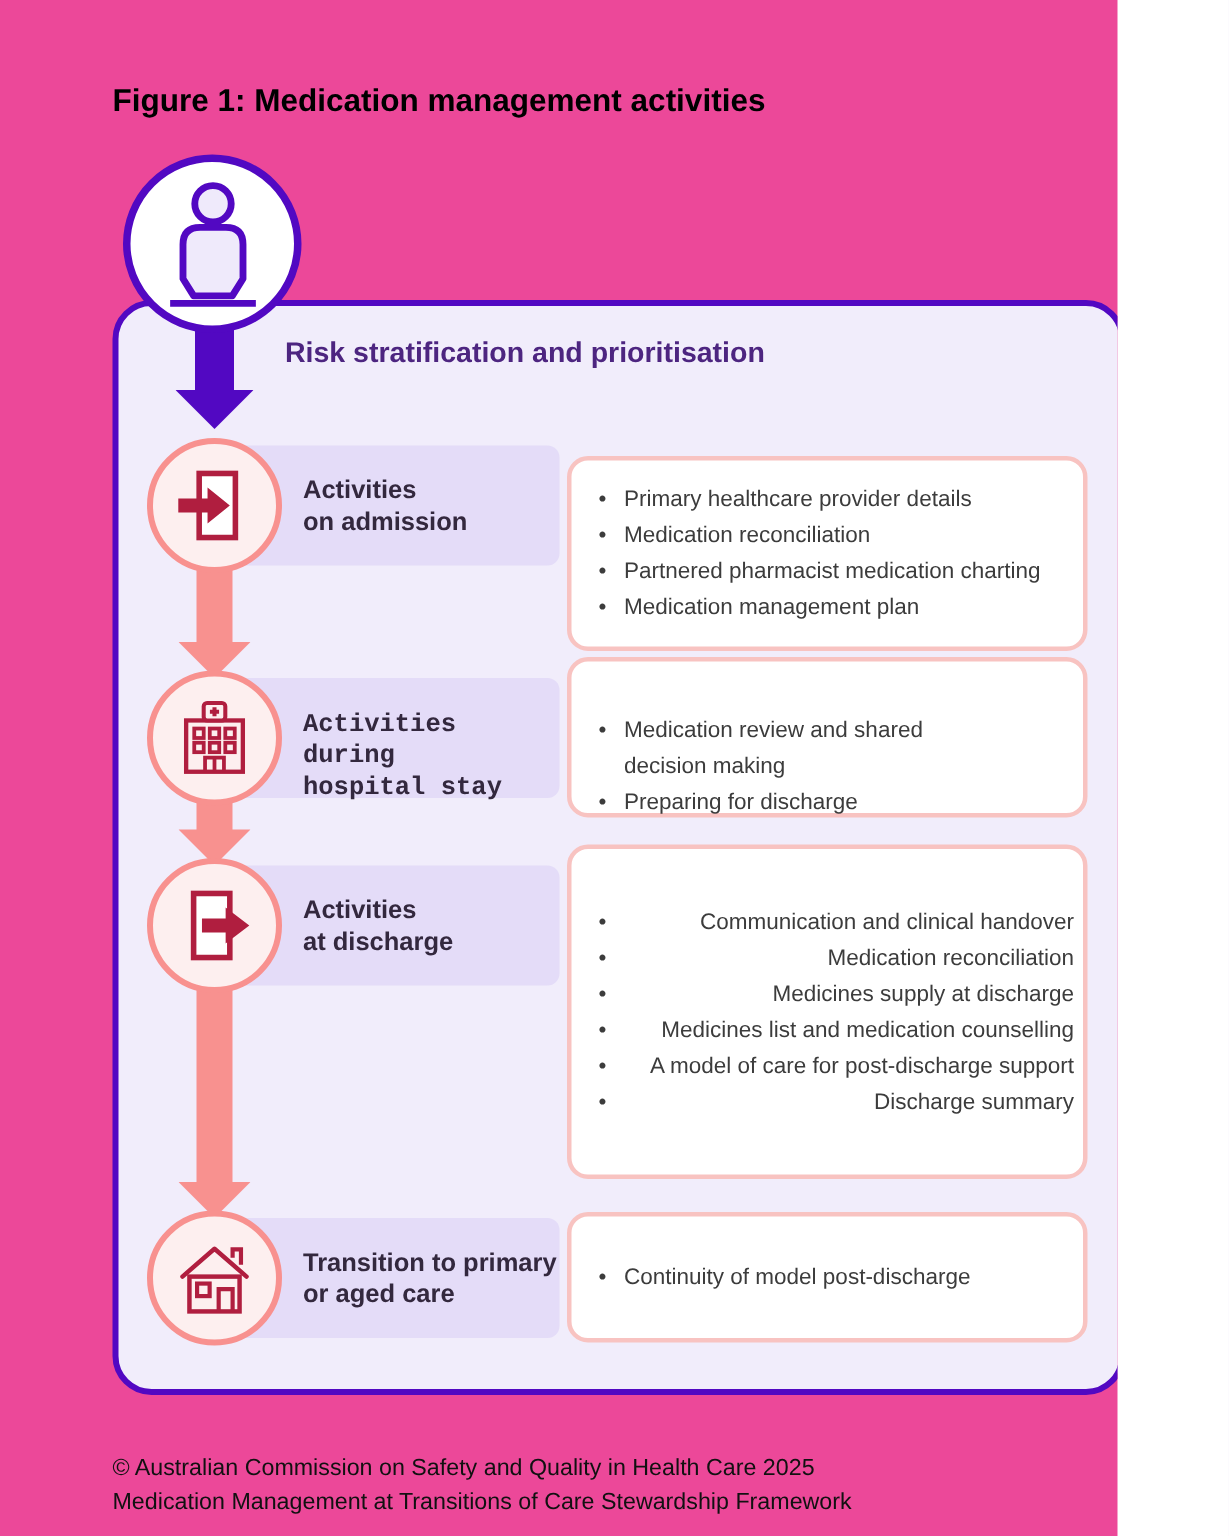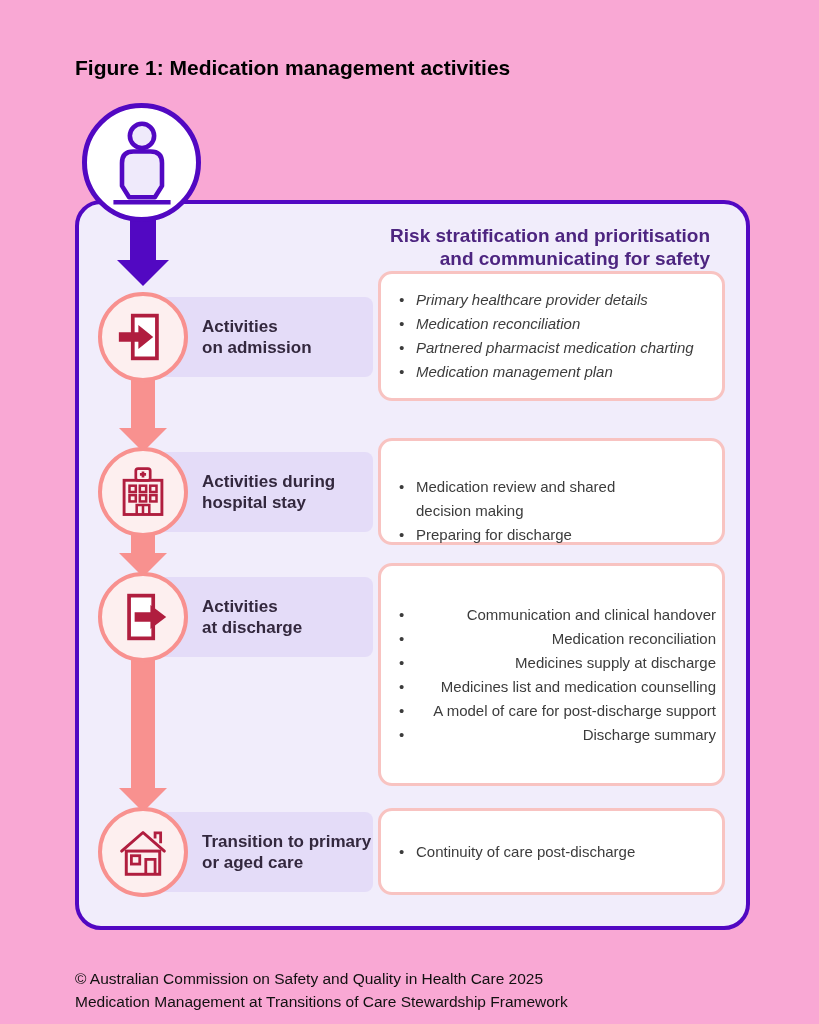--- a/index.html
+++ b/index.html
@@ -1,56 +1,56 @@
 <!DOCTYPE html>
 <html><head>
 <meta charset="utf-8">
 <style>
   * { margin:0; padding:0; box-sizing:border-box; }
   html,body { background:#ffffff; }
   body { font-family:"Liberation Sans", sans-serif; }
-  .canvas { position:relative; width:819px; height:1024px; background:#f9a8d4; overflow:hidden; }
+  .canvas { position:relative; width:745px; height:1024px; background:#ec4899; overflow:hidden; }
   .abs { position:absolute; }
 
   .title { left:75px; top:56px; font-size:21px; font-weight:bold; color:#000; }
 
   .container { left:75px; top:200px; width:675px; height:730px; background:#F1EDFB;
                border:4px solid #5208C2; border-radius:26px; }
 
   .person-circle { left:82px; top:103px; width:119px; height:119px; background:#fff;
                    border:5px solid #5208C2; border-radius:50%;
                    display:flex; align-items:center; justify-content:center; z-index:3; }
 
-  .header-text { left:190px; top:224px; width:520px; text-align:right;
+  .header-text { left:190px; top:224px; width:520px; text-align:left;
                  font-size:19px; font-weight:bold; color:#4D2580; line-height:23px; z-index:1; }
 
   .band { left:143px; width:230px; background:#E4DCF8; border-radius:8px; z-index:1; }
   .band.s1 { top:297px; height:80px; }
   .band.s2 { top:452px; height:80px; }
   .band.s3 { top:577px; height:80px; }
   .band.s4 { top:812px; height:80px; }
 
   .circle { left:98px; width:90px; height:90px; background:#FDEFEF;
             border:4px solid #F8918F; border-radius:50%;
             display:flex; align-items:center; justify-content:center; z-index:3; }
   .circle.s1 { top:292px; }
   .circle.s2 { top:447px; }
   .circle.s3 { top:572px; }
   .circle.s4 { top:807px; }
 
   .stage-label { left:202px; width:172px; display:flex; flex-direction:column; justify-content:center;
                  font-size:17px; font-weight:bold; line-height:21px; color:#33283E; z-index:2; }
   .stage-label.s1 { top:297px; height:80px; }
-  .stage-label.s2 { top:452px; height:80px; }
+  .stage-label.s2 { top:464px; height:80px;font-family:Liberation Mono, monospace; }
   .stage-label.s3 { top:577px; height:80px; }
   .stage-label.s4 { top:812px; height:80px; }
 
   .bbox { left:378px; width:347px; background:#fff; border:3px solid #F8C3C1; border-radius:14px;
           display:flex; flex-direction:column; justify-content:center; padding:8px 6px 8px 12px; z-index:1; }
-  .bbox.s1 { top:271px; height:130px;font-style:italic; }
+  .bbox.s1 { top:304px; height:130px; }
   .bbox.s2 { top:438px; height:107px; }
   .bbox.s3 { top:563px; height:223px;text-align:right; }
   .bbox.s4 { top:808px; height:87px; }
   .bbox ul { list-style:none; }
   .bbox li { position:relative; padding-left:23px; font-size:15px; line-height:24px; color:#3C3C3C; }
   .bbox li::before { content:"•"; position:absolute; left:6px; color:#3C3C3C; }
   .li-narrow { max-width:255px;margin-top:38px; }
 
   .arrow { z-index:2; }
   .purple-arrow { left:117px; top:220px; }
@@ -64,21 +64,20 @@
 <body>
 
 <div class="canvas">
 
   <div class="abs title">Figure 1: Medication management activities</div>
 
   <div class="abs container"></div>
 
   <div class="abs header-text">
     <div>Risk stratification and prioritisation</div>
-    <div>and communicating for safety</div>
   </div>
 
   <div class="abs person-circle">
     <svg width="80" height="86" viewBox="0 0 56 60">
       <circle cx="28" cy="11" r="8.5" fill="#EFEAFB" stroke="#5208C2" stroke-width="3.2"></circle>
       <path d="M14 46 L14 30 Q14 22 22 22 L34 22 Q42 22 42 30 L42 46 L37 54 L19 54 Z" fill="#EFEAFB" stroke="#5208C2" stroke-width="3.2" stroke-linejoin="round"></path>
       <line x1="8" y1="57.5" x2="48" y2="57.5" stroke="#5208C2" stroke-width="3.2"></line>
     </svg>
   </div>
 
@@ -173,21 +172,21 @@
       <rect x="17.5" y="32" width="9" height="9" fill="none" stroke="#B01E3F" stroke-width="3"></rect>
       <path d="M33 52 V36 H43 V52" fill="none" stroke="#B01E3F" stroke-width="3"></path>
     </svg>
   </div>
   <div class="abs stage-label s4">
     <span>Transition to primary</span>
     <span>or aged care</span>
   </div>
   <div class="abs bbox s4">
     <ul>
-      <li>Continuity of care post-discharge</li>
+      <li>Continuity of model post-discharge</li>
     </ul>
   </div>
 
   <div class="abs footer">
     <div>© Australian Commission on Safety and Quality in Health Care 2025</div>
     <div>Medication Management at Transitions of Care Stewardship Framework</div>
   </div>
 
 </div>
 

